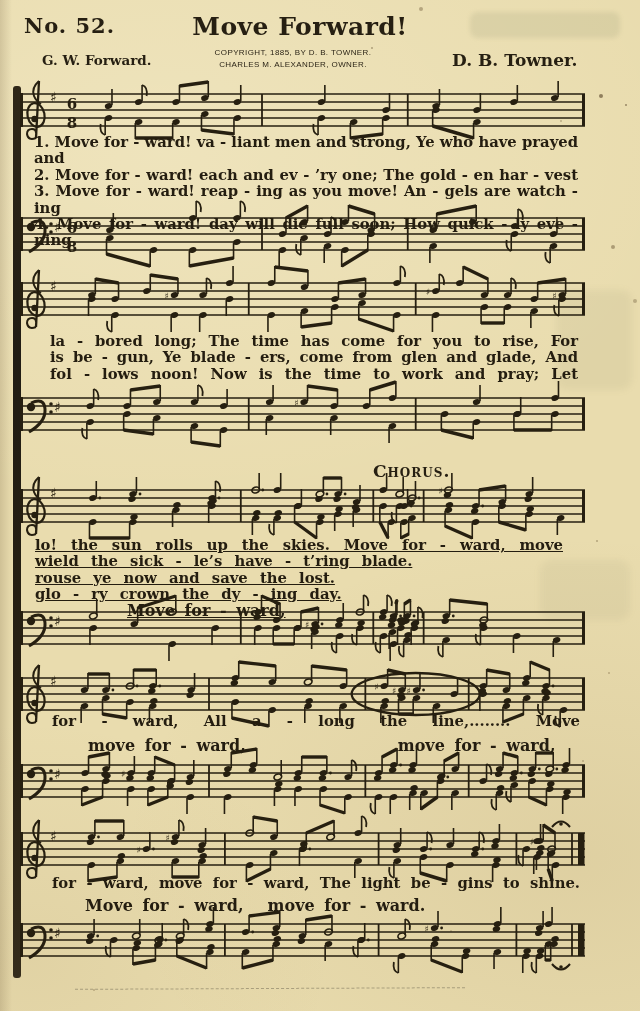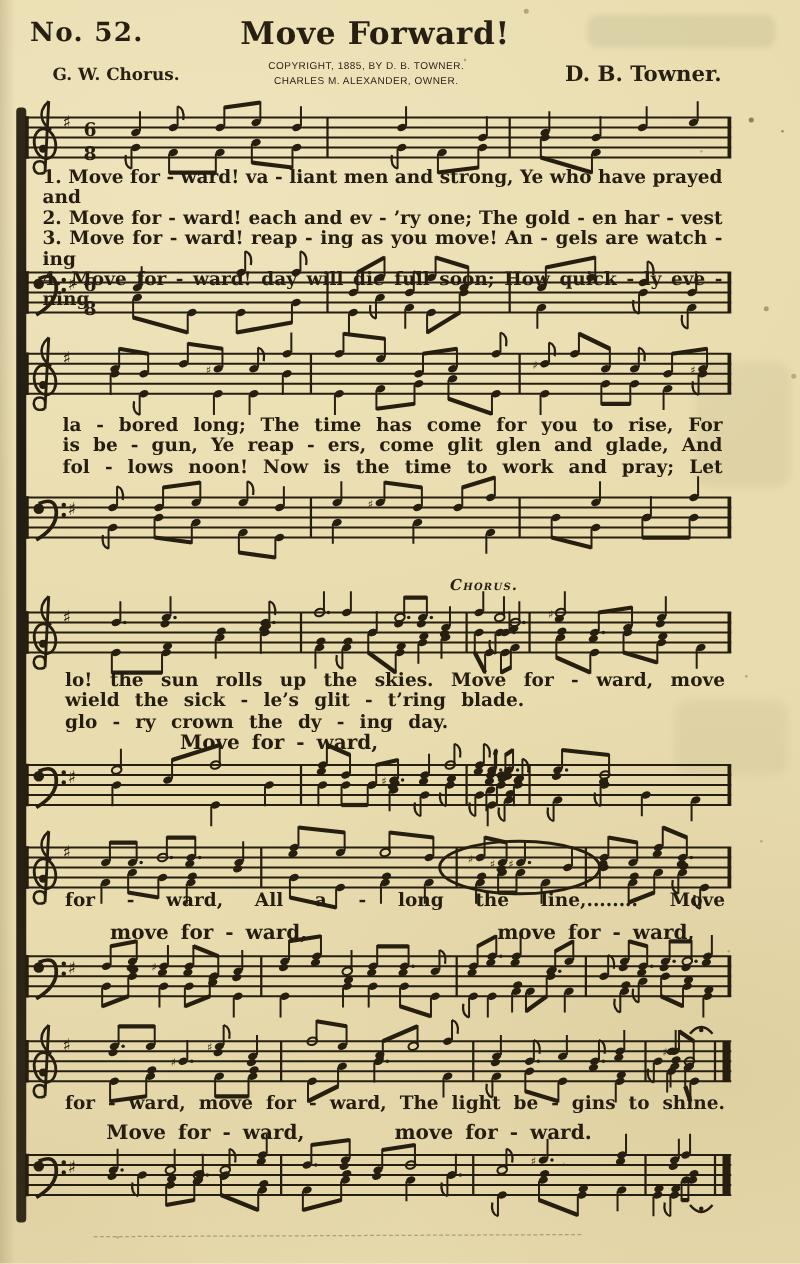--- a/index.html
+++ b/index.html
@@ -18,32 +18,32 @@
   .edge-shade{position:absolute; left:0; top:0; width:12px; height:1011px;
     background:linear-gradient(to right, rgba(90,70,40,.18), transparent);}
   .hymn-no{position:absolute; left:24px; top:13px; font-size:21px; font-weight:bold; letter-spacing:1px;}
   .title{position:absolute; left:300px; top:12px; transform:translateX(-50%);
     font-size:25px; font-weight:bold; letter-spacing:.5px; white-space:nowrap;}
   .author{position:absolute; left:42px; top:52px; font-size:13.5px; font-weight:bold;}
   .copy{position:absolute; left:293px; top:47px; transform:translateX(-50%);
     font-family:"Liberation Sans", sans-serif; font-size:8px; font-weight:normal;
     letter-spacing:.4px; text-align:center; line-height:11.5px; white-space:nowrap;}
   .composer{position:absolute; left:452px; top:50px; font-size:17px; font-weight:bold;}
-  .chorus-label{position:absolute; left:360px; top:461px; font-size:12px; font-weight:bold;
-    font-variant:small-caps; letter-spacing:1px;font-style:italic;}
+  .chorus-label{position:absolute; left:373px; top:461px; font-size:17px; font-weight:bold;
+    font-variant:small-caps; letter-spacing:1px;}
   .staff{position:absolute; left:20px; width:566px; height:74px;}
   .lyr{position:absolute; font-weight:bold; color:#241d10;}
   .lyr .ln{display:block; line-height:16.4px; font-size:14.8px; white-space:normal;}
   .just{text-align:justify; text-align-last:justify;}
   .loose{word-spacing:7px;}
   .echo{font-size:16px; word-spacing:4px; white-space:nowrap;}
   .flexline{display:flex; align-items:baseline;}
   .v1{top:134px; left:34px; width:544px;}
   .v2{top:333px; left:50px; width:528px;}
-  .v3{top:537px; left:52px; width:528px;}
+  .v3{top:537px; left:35px; width:528px;text-decoration:underline;}
   .v4{top:713px; left:52px; width:528px;}
   .v4e{top:736px; left:52px; width:528px;}
   .v5{top:875px; left:52px; width:528px;}
   .v5e{top:896px; left:52px; width:528px;}
   .specks{position:absolute; left:0; top:0; width:2px; height:2px; border-radius:50%;
     box-shadow:
       600px 95px 0 1px rgba(70,50,25,.55), 625px 104px 0 0 rgba(70,50,25,.5),
       612px 246px 0 1px rgba(80,60,30,.4), 420px 8px 0 1px rgba(80,60,30,.35),
       596px 540px 0 0 rgba(80,60,30,.35), 371px 47px 0 0 rgba(80,60,30,.4),
       93px 989px 0 0 rgba(80,60,30,.3), 582px 760px 0 0 rgba(80,60,30,.3),
@@ -65,21 +65,21 @@
   <div class="edge-shade"></div>
   <div class="gutter"></div>
   <div class="bleed1"></div>
   <div class="bleed2"></div>
   <div class="bleed3"></div>
   <div class="specks"></div>
   <div class="pencil"></div>
 
   <div class="hymn-no">No. 52.</div>
   <div class="title">Move Forward!</div>
-  <div class="author">G. W. Chorus.</div>
+  <div class="author">G. W. Forward.</div>
   <div class="copy">
     <div>COPYRIGHT, 1885, BY D. B. TOWNER.</div>
     <div>CHARLES M. ALEXANDER, OWNER.</div>
   </div>
   <div class="composer">D. B. Towner.</div>
 
   <div class="staff" style="top:76px"><svg width="566" height="74" viewBox="0 0 566 74">
         <line x1="0" y1="18" x2="565" y2="18" stroke="#261f10" stroke-width="1.5"></line>
         <line x1="0" y1="26" x2="565" y2="26" stroke="#261f10" stroke-width="1.5"></line>
         <line x1="0" y1="34" x2="565" y2="34" stroke="#261f10" stroke-width="1.5"></line>
@@ -328,21 +328,21 @@
         <text x="532.2359073325681" y="34" font-size="9" fill="#261f10" font-family="DejaVu Sans, sans-serif">♯</text>
         <ellipse cx="542.2359073325681" cy="34" rx="3.8" ry="2.8" transform="rotate(-18 542.2359073325681 34)" fill="#261f10"></ellipse>
         <line x1="538.8359073325681" y1="35" x2="538.8359073325681" y2="51" stroke="#261f10" stroke-width="1.6"></line>
         <path d="M 538.8359073325681 51 q -6 -2 -4.5 -11" stroke="#261f10" stroke-width="1.8" fill="none"></path>
         <line x1="443.1378549488261" y1="2" x2="467.8869938222381" y2="14" stroke="#261f10" stroke-width="3.4"></line>
         <line x1="517.6586695376783" y1="18" x2="545.6359073325681" y2="14" stroke="#261f10" stroke-width="3.4"></line>
         <line x1="461.0869938222381" y1="58" x2="484.2413472009202" y2="58" stroke="#261f10" stroke-width="3.4"></line>
       </svg></div>
   <div class="lyr v2">
     <span class="ln just">la - bored long; The time has come for you to rise, For</span>
-    <span class="ln just">is be - gun, Ye reap - ers, come glit glen and glade, And</span>
+    <span class="ln just">is be - gun, Ye blade - ers, come from glen and glade, And</span>
     <span class="ln just">fol - lows noon! Now is the time to work and pray; Let</span>
   </div>
   <div class="staff" style="top:380px"><svg width="566" height="74" viewBox="0 0 566 74">
         <line x1="0" y1="18" x2="565" y2="18" stroke="#261f10" stroke-width="1.5"></line>
         <line x1="0" y1="26" x2="565" y2="26" stroke="#261f10" stroke-width="1.5"></line>
         <line x1="0" y1="34" x2="565" y2="34" stroke="#261f10" stroke-width="1.5"></line>
         <line x1="0" y1="42" x2="565" y2="42" stroke="#261f10" stroke-width="1.5"></line>
         <line x1="0" y1="50" x2="565" y2="50" stroke="#261f10" stroke-width="1.5"></line>
         <line x1="1.5" y1="17" x2="1.5" y2="51" stroke="#261f10" stroke-width="3"></line>
         <circle cx="11" cy="27" r="4.2" fill="#261f10"></circle>
@@ -543,21 +543,22 @@
         <ellipse cx="510.2491773348115" cy="37" rx="3.8" ry="2.8" transform="rotate(-18 510.2491773348115 37)" fill="#261f10"></ellipse>
         <line x1="505.84917733481154" y1="43" x2="505.84917733481154" y2="59" stroke="#261f10" stroke-width="1.6"></line>
         <ellipse cx="540.7441916956194" cy="46" rx="3.8" ry="2.8" transform="rotate(-18 540.7441916956194 46)" fill="#261f10"></ellipse>
         <line x1="537.3441916956194" y1="47" x2="537.3441916956194" y2="63" stroke="#261f10" stroke-width="1.6"></line>
         <line x1="459.05661394234744" y1="18" x2="485.61467353571203" y2="14" stroke="#261f10" stroke-width="3.4"></line>
         <line x1="425.07127599217" y1="54" x2="452.2566139423475" y2="66" stroke="#261f10" stroke-width="3.4"></line>
         <line x1="478.8146735357121" y1="50" x2="505.84917733481154" y2="58" stroke="#261f10" stroke-width="3.4"></line>
       </svg></div>
   <div class="lyr v3">
     <span class="ln just">lo! the sun rolls up the skies. Move for - ward, move</span>
-    <span class="ln loose">wield the sick - le’s glit - t’ring blade.</span>
+    <span class="ln loose">wield the sick - le’s have - t’ring blade.</span>
+    <span class="ln loose">rouse ye now and save the lost.</span>
     <span class="ln flexline">
       <span class="loose">glo - ry crown the dy - ing day.</span>
       <span class="echo" style="margin-left:92px">Move for - ward,</span>
     </span>
   </div>
   <div class="staff" style="top:594px"><svg width="566" height="74" viewBox="0 0 566 74">
         <line x1="0" y1="18" x2="565" y2="18" stroke="#261f10" stroke-width="1.5"></line>
         <line x1="0" y1="26" x2="565" y2="26" stroke="#261f10" stroke-width="1.5"></line>
         <line x1="0" y1="34" x2="565" y2="34" stroke="#261f10" stroke-width="1.5"></line>
         <line x1="0" y1="42" x2="565" y2="42" stroke="#261f10" stroke-width="1.5"></line>
@@ -1090,21 +1091,21 @@
         <line x1="523.2234440775588" y1="10" x2="534.9814923366345" y2="18" stroke="#261f10" stroke-width="3.4"></line>
         <line x1="528.1814923366345" y1="54" x2="532.2891123983637" y2="66" stroke="#261f10" stroke-width="3.4"></line>
         <path d="M 532 12 q 9 -11 18 0" stroke="#261f10" stroke-width="2" fill="none"></path>
         <circle cx="541" cy="9" r="1.8" fill="#261f10"></circle>
       </svg></div>
   <div class="lyr v5">
     <span class="ln just">for - ward, move for - ward, The light be - gins to shine.</span>
   </div>
   <div class="lyr v5e flexline">
     <span class="echo" style="margin-left:33px">Move for - ward,</span>
-    <span class="echo" style="margin-left:72px">move for - ward.</span>
+    <span class="echo" style="margin-left:24px">move for - ward.</span>
   </div>
   <div class="staff" style="top:906px"><svg width="566" height="74" viewBox="0 0 566 74">
         <line x1="0" y1="18" x2="565" y2="18" stroke="#261f10" stroke-width="1.5"></line>
         <line x1="0" y1="26" x2="565" y2="26" stroke="#261f10" stroke-width="1.5"></line>
         <line x1="0" y1="34" x2="565" y2="34" stroke="#261f10" stroke-width="1.5"></line>
         <line x1="0" y1="42" x2="565" y2="42" stroke="#261f10" stroke-width="1.5"></line>
         <line x1="0" y1="50" x2="565" y2="50" stroke="#261f10" stroke-width="1.5"></line>
         <line x1="1.5" y1="17" x2="1.5" y2="51" stroke="#261f10" stroke-width="3"></line>
         <circle cx="11" cy="27" r="4.2" fill="#261f10"></circle>
         <path d="M11,23 Q24,17 25,29 Q26,42 9,52" stroke="#261f10" stroke-width="3" fill="none"></path>

